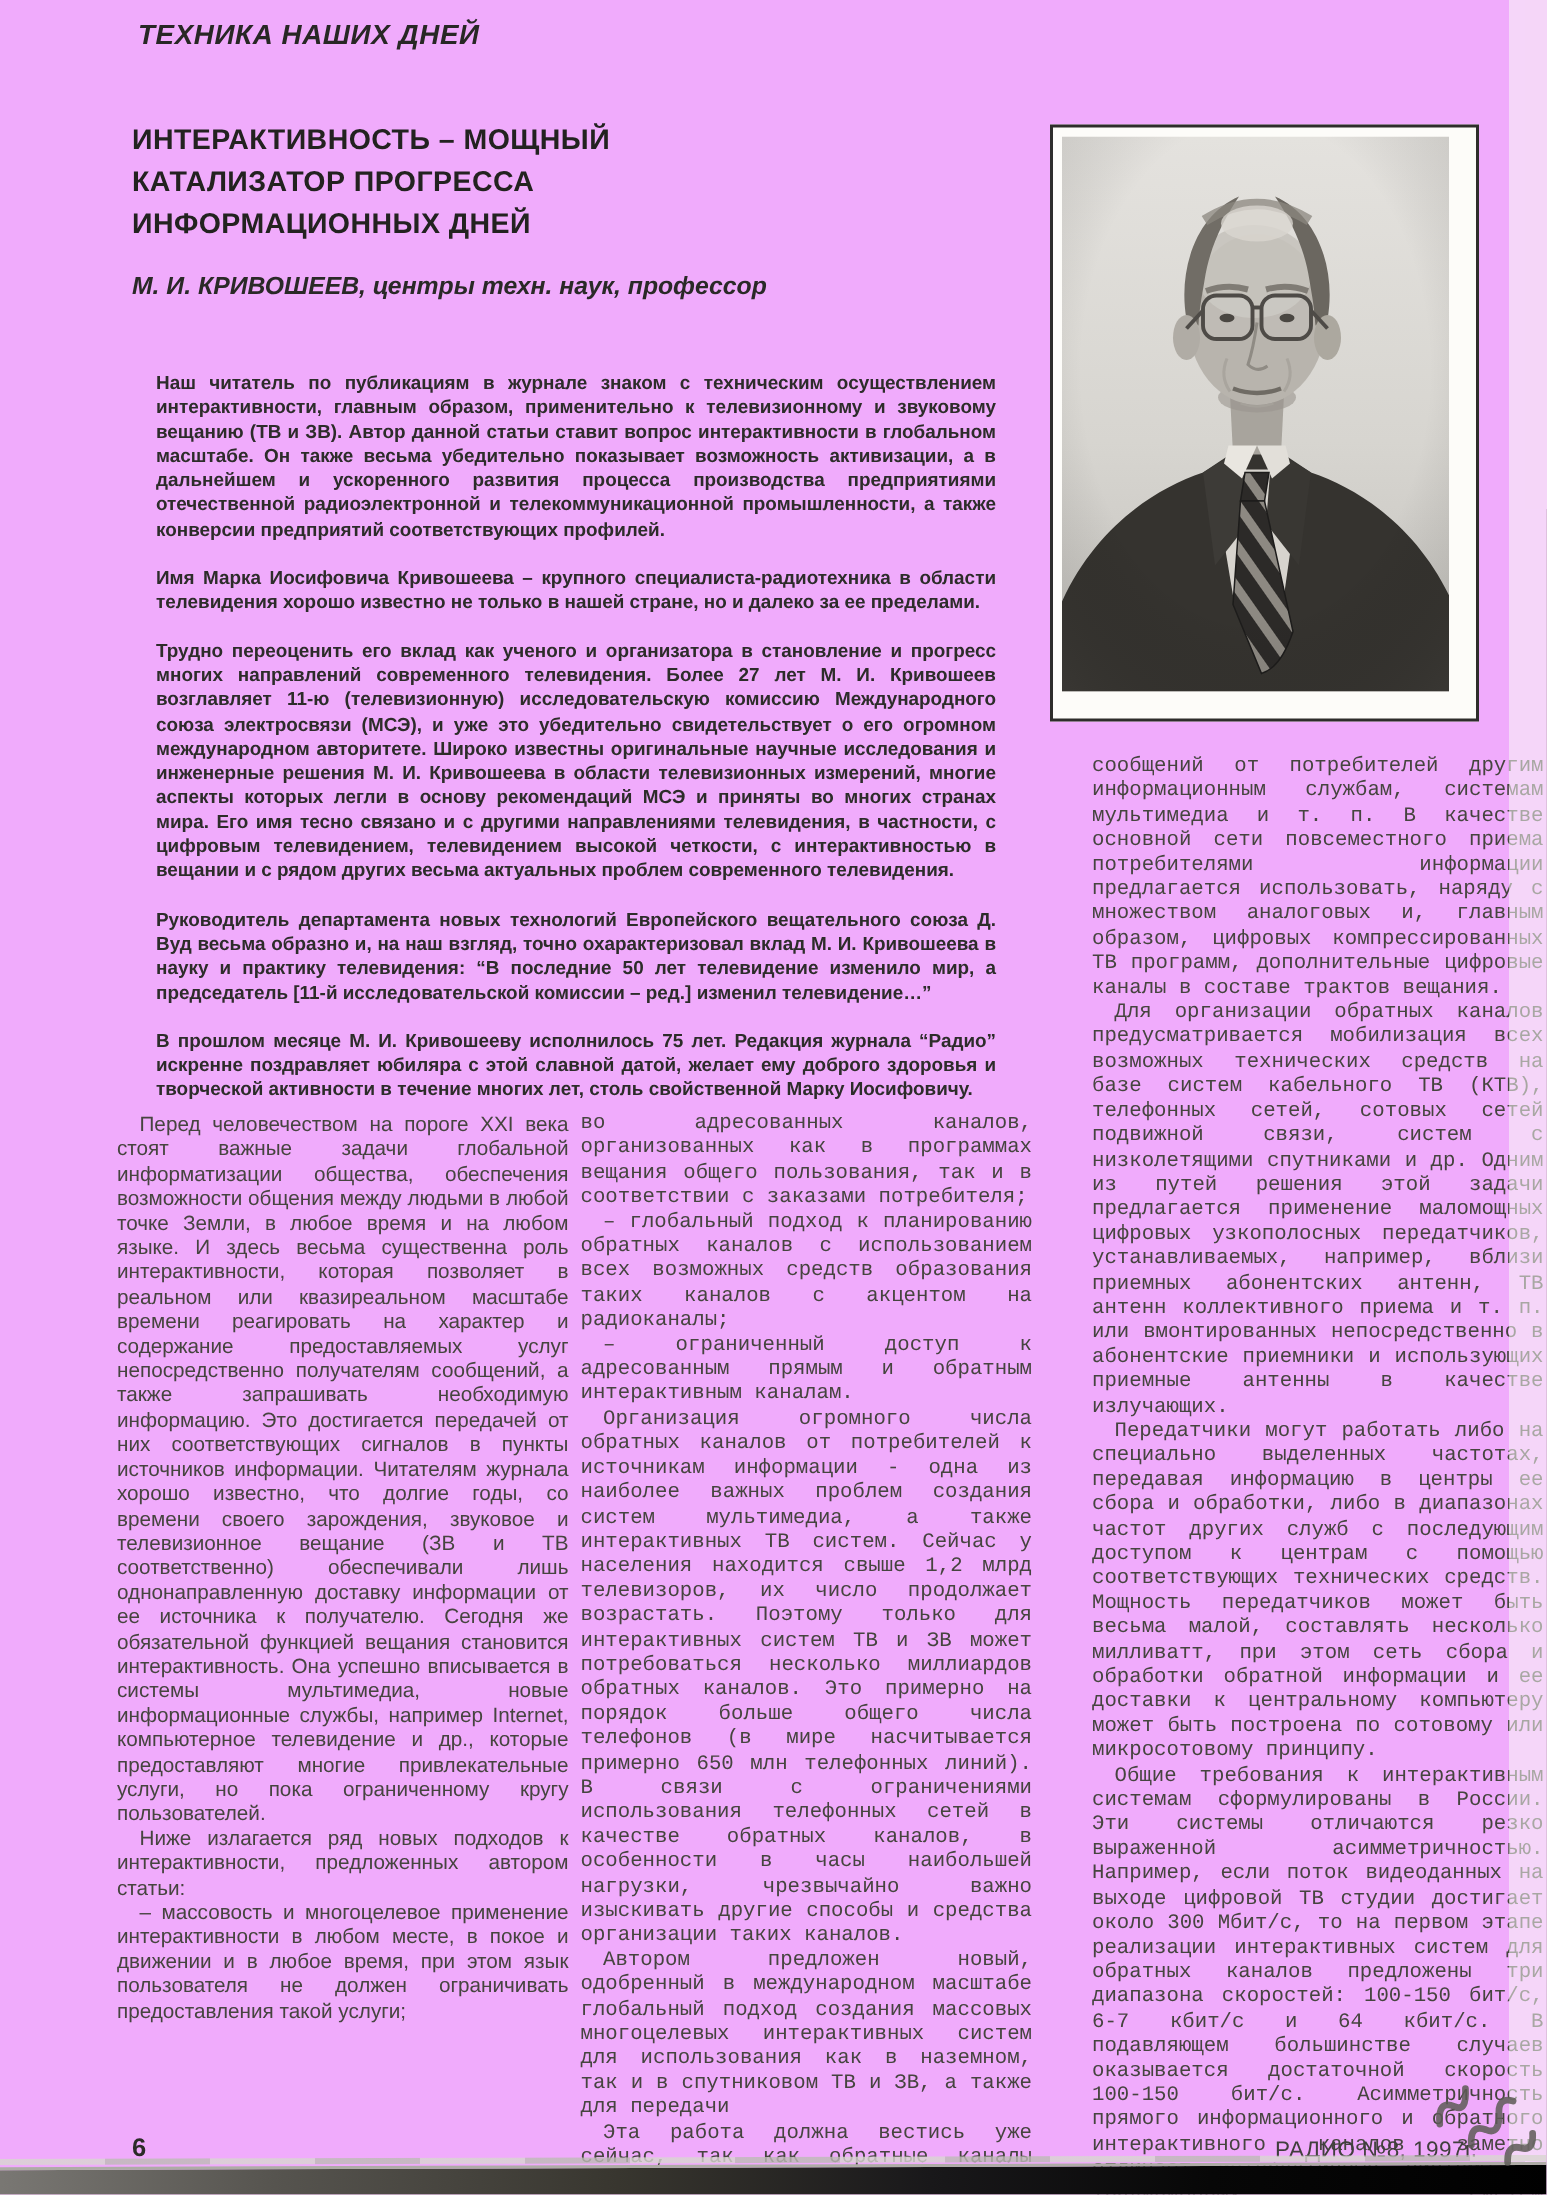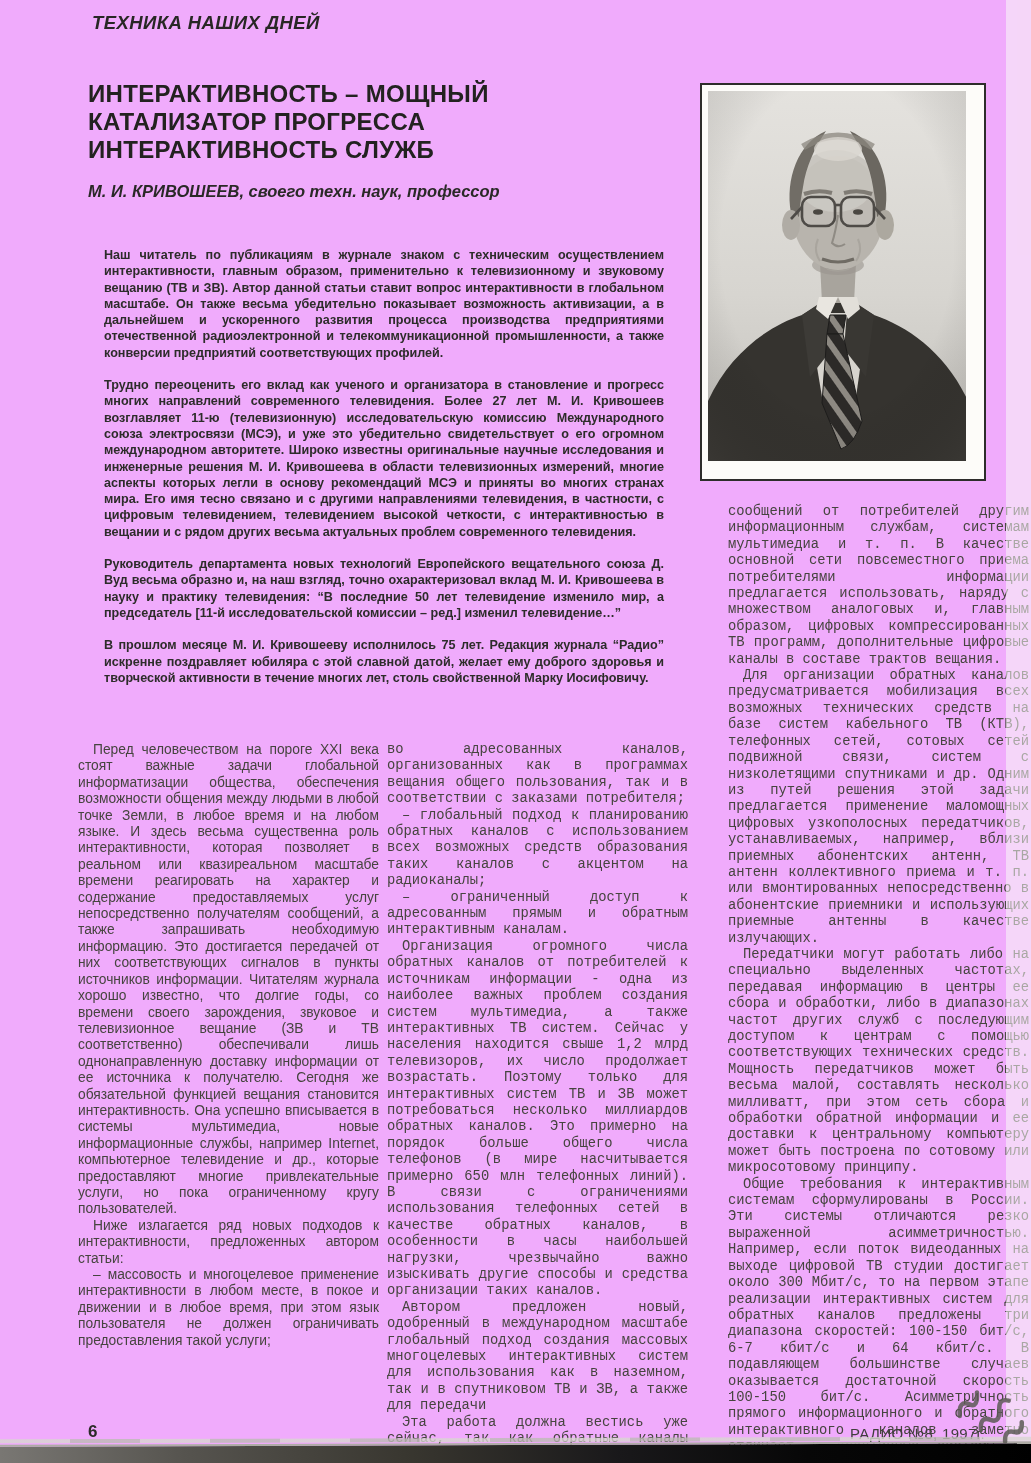--- a/index.html
+++ b/index.html
@@ -9,21 +9,21 @@
     font-family:"Liberation Sans", sans-serif;
     color:#403f3c;
   }
   .section-label {
     position:absolute; left:92px; top:12px;
     font-size:18.5px; font-weight:bold; font-style:italic;
     letter-spacing:0.4px; color:#282725;
   }
   .title {
     position:absolute; left:88px; top:80px; width:600px; margin:0;
-    font-size:24px; line-height:27.8px; font-weight:bold;
+    font-size:19px; line-height:27.8px; font-weight:bold;
     letter-spacing:0.3px; color:#232220;
   }
   .byline {
     position:absolute; left:88px; top:182px; width:600px;
     font-size:16.5px; font-weight:bold; font-style:italic; color:#2a2927;
   }
   .intro {
     position:absolute; left:88px; top:231px; width:592px;
     font-size:12.6px; line-height:16.3px; font-weight:bold;
     text-align:justify; color:#2d2c2a;
@@ -75,27 +75,28 @@
 </head>
 <body>
 
 <div class="page">
 
   <div class="section-label">ТЕХНИКА НАШИХ ДНЕЙ</div>
 
   <h1 class="title">
       <div class="title-line">ИНТЕРАКТИВНОСТЬ – МОЩНЫЙ</div>
       <div class="title-line">КАТАЛИЗАТОР ПРОГРЕССА</div>
-      <div class="title-line">ИНТЕРАКТИВНОСТЬ СЛУЖБ</div>
+      <div class="title-line">ИНФОРМАЦИОННЫХ ДНЕЙ</div>
     </h1>
 
-  <div class="byline">М. И. КРИВОШЕЕВ, своего техн. наук, профессор</div>
+  <div class="byline">М. И. КРИВОШЕЕВ, центры техн. наук, профессор</div>
 
   <div class="intro">
       <p class="intro-para">Наш читатель по публикациям в журнале знаком с техническим осуществлением интерактивности, главным образом, применительно к телевизионному и звуковому вещанию (ТВ и ЗВ). Автор данной статьи ставит вопрос интерактивности в глобальном масштабе. Он также весьма убедительно показывает возможность активизации, а в дальнейшем и ускоренного развития процесса производства предприятиями отечественной радиоэлектронной и телекоммуникационной промышленности, а также конверсии предприятий соответствующих профилей.</p>
+      <p class="intro-para">Имя Марка Иосифовича Кривошеева – крупного специалиста-радиотехника в области телевидения хорошо известно не только в нашей стране, но и далеко за ее пределами.</p>
       <p class="intro-para">Трудно переоценить его вклад как ученого и организатора в становление и прогресс многих направлений современного телевидения. Более 27 лет М. И. Кривошеев возглавляет 11-ю (телевизионную) исследовательскую комиссию Международного союза электросвязи (МСЭ), и уже это убедительно свидетельствует о его огромном международном авторитете. Широко известны оригинальные научные исследования и инженерные решения М. И. Кривошеева в области телевизионных измерений, многие аспекты которых легли в основу рекомендаций МСЭ и приняты во многих странах мира. Его имя тесно связано и с другими направлениями телевидения, в частности, с цифровым телевидением, телевидением высокой четкости, с интерактивностью в вещании и с рядом других весьма актуальных проблем современного телевидения.</p>
       <p class="intro-para">Руководитель департамента новых технологий Европейского вещательного союза Д. Вуд весьма образно и, на наш взгляд,  точно охарактеризовал вклад М. И. Кривошеева в науку и практику телевидения: “В последние 50 лет телевидение изменило мир, а председатель [11-й исследовательской комиссии – ред.] изменил телевидение…”</p>
       <p class="intro-para">В прошлом месяце М. И. Кривошееву исполнилось 75 лет. Редакция журнала “Радио” искренне поздравляет юбиляра с этой славной датой, желает ему доброго здоровья и творческой активности в течение многих лет, столь свойственной Марку Иосифовичу.</p>
     </div>
 
   <figure class="photo">
     <svg width="258" height="370" viewBox="0 0 258 370" aria-hidden="true">
       <defs>
         <linearGradient id="bgG" x1="0" y1="0" x2="0" y2="1">
           <stop offset="0" stop-color="#e4e2de"></stop>

